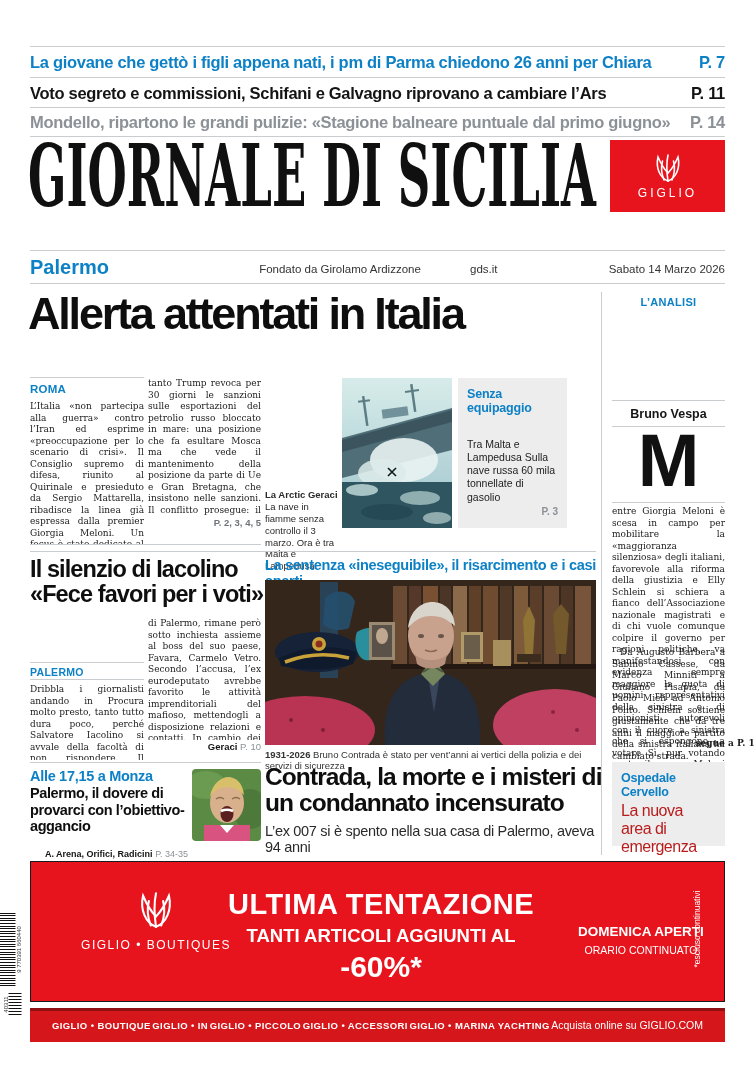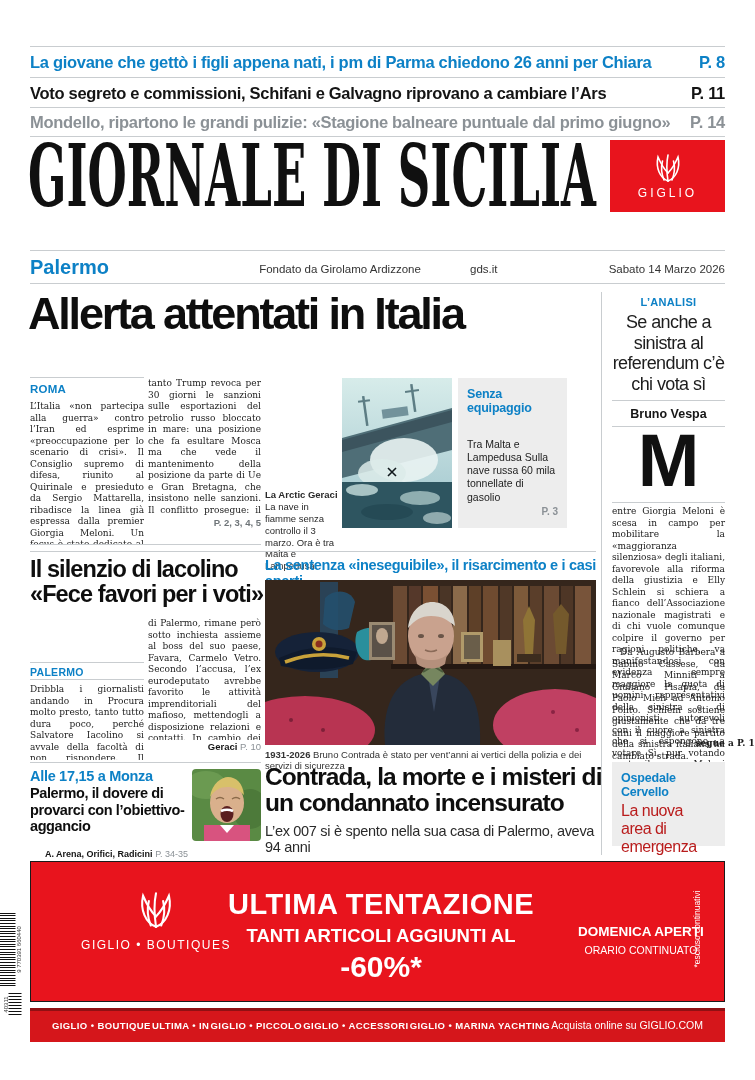--- a/index.html
+++ b/index.html
@@ -19,21 +19,21 @@
   .adtxt{color:#fff;text-align:center;position:absolute;}
 </style>
 </head>
 <body>
 
 <div class="page">
 
   <div class="hr" style="left:30px;top:46px;width:695px;"></div>
   <div class="teaser t-blue" style="top:53px;">
     <span>La giovane che gettò i figli appena nati, i pm di Parma chiedono 26 anni per Chiara</span>
-    <span>P. 8</span>
+    <span>P. 7</span>
   </div>
   <div class="hr" style="left:30px;top:77px;width:695px;"></div>
   <div class="teaser t-black" style="top:84px;">
     <span>Voto segreto e commissioni, Schifani e Galvagno riprovano a cambiare l’Ars</span>
     <span>P. 11</span>
   </div>
   <div class="hr" style="left:30px;top:107px;width:695px;"></div>
   <div class="teaser t-gray" style="top:113px;">
     <span>Mondello, ripartono le grandi pulizie: «Stagione balneare puntuale dal primo giugno»</span>
     <span>P. 14</span>
@@ -113,22 +113,20 @@
     </svg>
   </div>
 
   <div class="graybox" style="left:458px;top:378px;width:109px;height:150px;">
     <div class="kicker" style="font-size:12.5px;letter-spacing:-0.2px;">Senza equipaggio</div>
     <div style="font-size:10.5px;line-height:1.25;color:#222;margin-top:23px;">Tra Malta e Lampedusa Sulla nave russa 60 mila tonnellate di gasolio</div>
     <div class="pageref" style="text-align:right;font-size:10px;margin-top:2px;">P. 3</div>
   </div>
 
   <div class="kicker" style="position:absolute;left:612px;top:296px;width:113px;text-align:center;font-size:11px;letter-spacing:0.3px;">L’ANALISI</div>
-  <div style="position:absolute;left:610px;top:312px;width:117px;text-align:center;font-size:18px;line-height:1.15;
-              letter-spacing:-0.6px;color:#1d1d1d;">Se anche a sinistra al referendum c’è chi vota sì</div>
   <div class="hr" style="left:612px;top:400px;width:113px;"></div>
   <div style="position:absolute;left:612px;top:407px;width:113px;text-align:center;font-size:12.5px;font-weight:bold;">Bruno Vespa</div>
   <div class="hr" style="left:612px;top:426px;width:113px;"></div>
   <div style="position:absolute;left:612px;top:424px;width:113px;text-align:center;font-size:74px;font-weight:bold;
               line-height:1;color:#111;">M</div>
   <div class="hr" style="left:612px;top:502px;width:113px;"></div>
   <div class="serif" style="position:absolute;left:612px;top:506px;width:113px;">entre Giorgia Meloni è scesa in campo per mobilitare la «maggioranza silenziosa» degli italiani, favorevole alla riforma della giustizia e Elly Schlein si schiera a fianco dell’Associazione nazionale magistrati e di chi vuole comunque colpire il governo per ragioni politiche, va manifestandosi con evidenza sempre maggiore la quota di uomini rappresentativi della sinistra e di opinionisti autorevoli con il cuore a sinistra che si espongono a votare Sì, pur votando contro il governo Meloni alle prossime elezioni politiche.</div>
   <div class="serif" style="position:absolute;left:612px;top:647px;width:113px;text-indent:8px;">Da Augusto Barbera a Sabino Cassese, da Marco Minniti a Giuliano Pisapia, da Paolo Mieli ad Antonio Polito. Schlein sostiene giustamente che da tre anni il maggiore partito della sinistra italiana ha cambiato strada.</div>
   <div class="serif" style="position:absolute;left:612px;top:738px;width:113px;text-align:right;font-weight:bold;padding-left:36px;">segue a P. 13</div>
 
@@ -267,21 +265,21 @@
     <div class="adtxt" style="left:525px;top:62px;width:170px;font-size:13.5px;font-weight:bold;">DOMENICA APERTI</div>
     <div class="adtxt" style="left:525px;top:82px;width:170px;font-size:10.5px;">ORARIO CONTINUATO</div>
     <div style="position:absolute;right:-28px;top:62px;width:110px;color:#fff;font-size:8.5px;
                 transform:rotate(-90deg);transform-origin:center;text-align:center;">*escluso continuativi</div>
   </div>
 
   <div style="position:absolute;left:30px;top:1008px;width:695px;height:34px;background:#d5161b;
               box-shadow:inset 0 3px 0 #8f1013;display:flex;align-items:center;padding:0 22px;gap:0;
               box-sizing:border-box;justify-content:space-between;color:#fff;">
     <span style="font-size:9.5px;font-weight:bold;letter-spacing:0.4px;">GIGLIO • BOUTIQUE</span>
-    <span style="font-size:9.5px;font-weight:bold;letter-spacing:0.4px;">ULTIMA • IN</span>
+    <span style="font-size:9.5px;font-weight:bold;letter-spacing:0.4px;">GIGLIO • IN</span>
     <span style="font-size:9.5px;font-weight:bold;letter-spacing:0.4px;">GIGLIO • PICCOLO</span>
     <span style="font-size:9.5px;font-weight:bold;letter-spacing:0.4px;">GIGLIO • ACCESSORI</span>
     <span style="font-size:9.5px;font-weight:bold;letter-spacing:0.4px;">GIGLIO • MARINA YACHTING</span>
     <span style="font-size:10.5px;">Acquista online su GIGLIO.COM</span>
   </div>
 
   <div style="position:absolute;left:-46px;top:950px;width:112px;transform:rotate(-90deg);transform-origin:center;">
     <div style="display:flex;align-items:flex-end;gap:5px;">
       <div>
         <div style="font-size:6px;color:#333;text-align:center;">40311</div>

